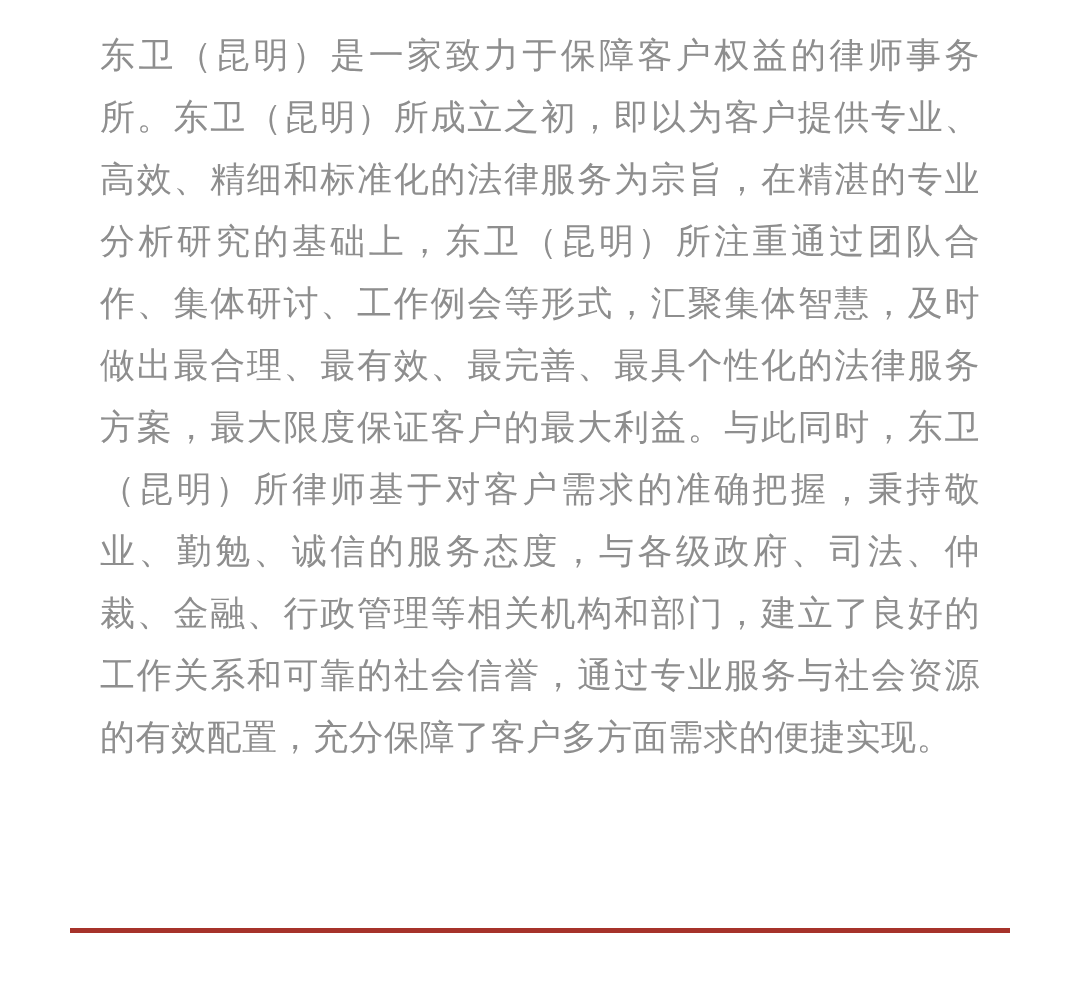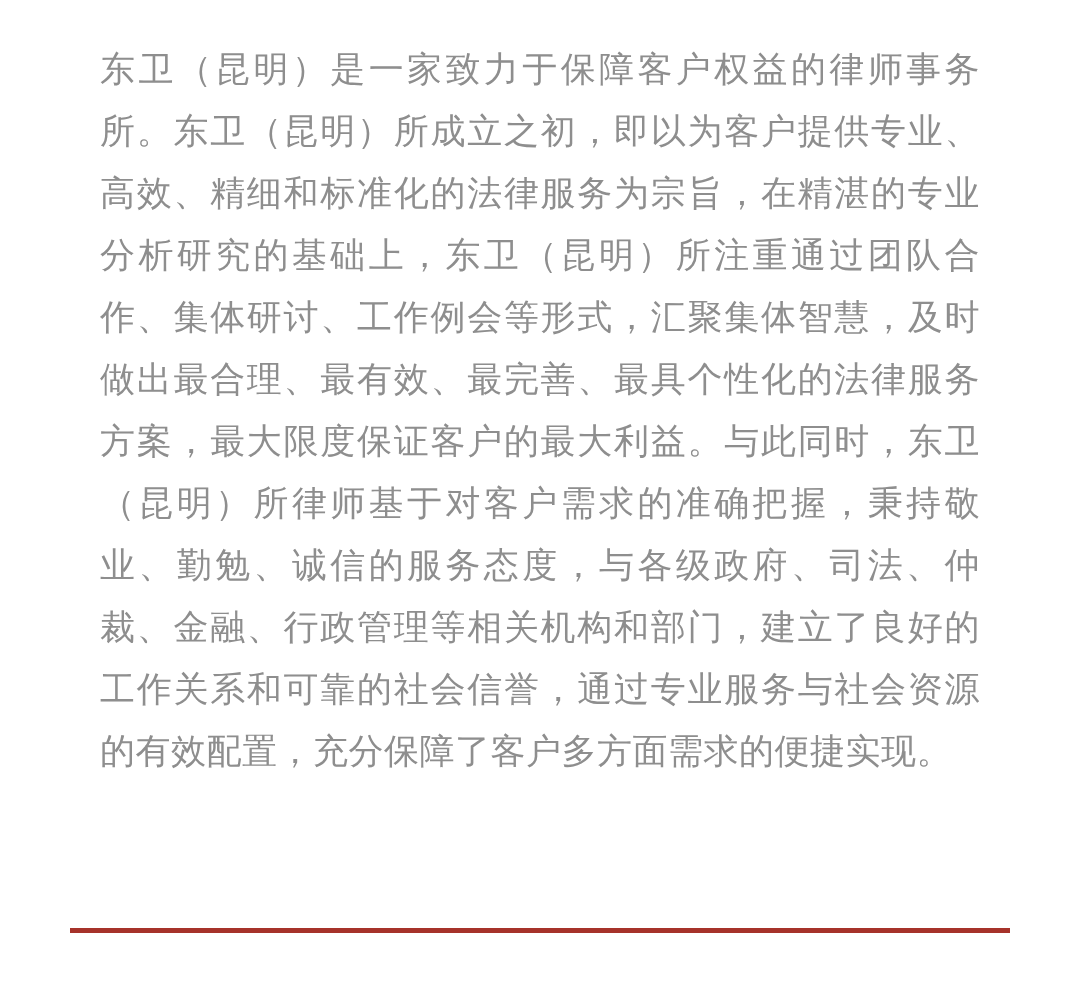--- a/index.html
+++ b/index.html
@@ -16,21 +16,21 @@
   .page {
     position: relative;
     width: 1080px;
     height: 1003px;
     box-sizing: border-box;
     background: #ffffff;
   }
   .article-body {
     position: absolute;
     left: 100px;
-    top: 38px;
+    top: 24px;
     width: 880px;
   }
   .article-paragraph {
     margin: 0;
     color: #8e8e8e;
     font-size: 35px;
     line-height: 62px;
     letter-spacing: 0.5px;
     text-align: justify;
     text-justify: inter-character;

